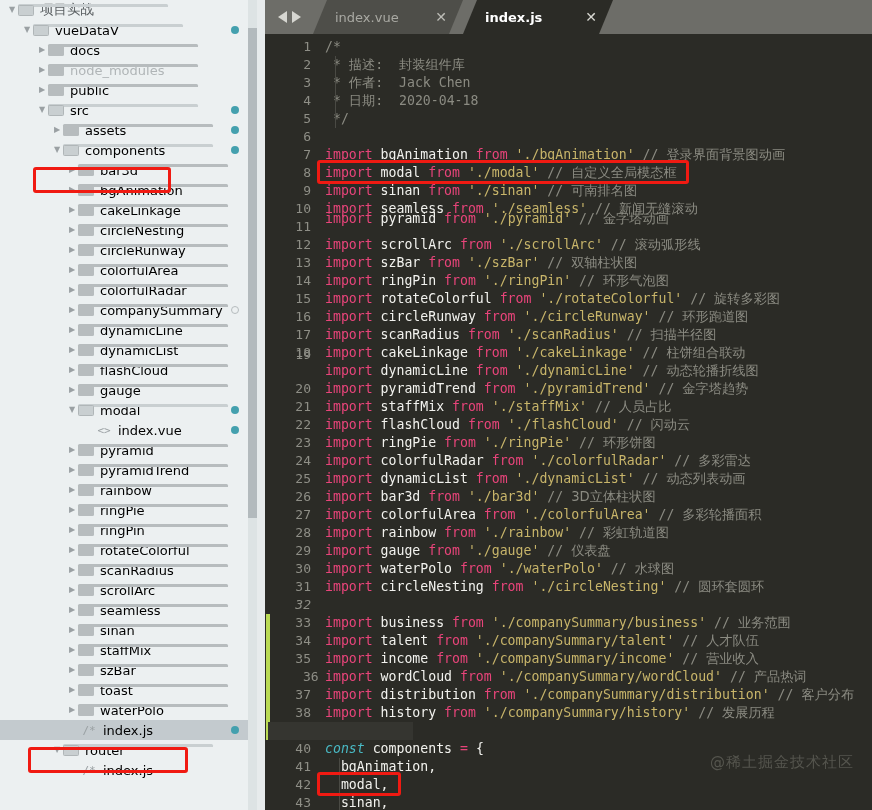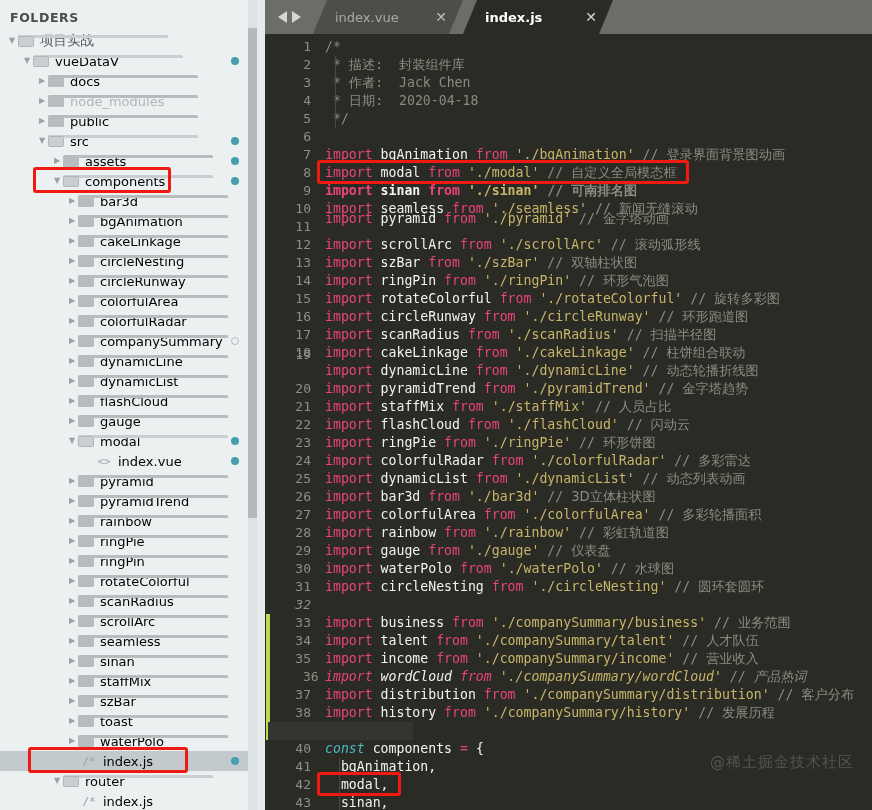--- a/index.html
+++ b/index.html
@@ -160,21 +160,20 @@
     font-family: "DejaVu Sans", "Liberation Sans", sans-serif;
     pointer-events: none;
   }
 </style>
 </head>
 <body>
 
 <div id="app">
 
   <div id="sidebar">
-    <div class="folders-title">FOLDERS</div>
     <div class="tree" id="tree">
         <div class="row open root" style="padding-left: 6px;">
           <span class="arrow">▼</span>
           <span class="folder-ico">
             <span class="tab"></span>
             <span class="body"></span>
           </span>
           <span class="label">项目实战</span>
         </div>
         <div class="row open" style="padding-left: 21px;">
@@ -557,21 +556,21 @@
         </div>
       <div id="code-lines">
           <div class="code-line" style="top: 4px;"><span class="t-cmt">/*</span></div>
           <div class="code-line" style="top: 22px;"><span class="t-cmt"> * 描述:  封装组件库</span></div>
           <div class="code-line" style="top: 40px;"><span class="t-cmt"> * 作者:  Jack Chen</span></div>
           <div class="code-line" style="top: 58px;"><span class="t-cmt"> * 日期:  2020-04-18</span></div>
           <div class="code-line" style="top: 76px;"><span class="t-cmt"> */</span></div>
           <div class="code-line" style="top: 94px;"></div>
           <div class="code-line" style="top: 112px;"><span class="t-kw">import </span><span class="t-id">bgAnimation </span><span class="t-kw">from </span><span class="t-str">'./bgAnimation'</span><span class="t-cmt"> // </span><span class="t-cjk">登录界面背景图动画</span></div>
           <div class="code-line" style="top: 130px;"><span class="t-kw">import </span><span class="t-id">modal </span><span class="t-kw">from </span><span class="t-str">'./modal'</span><span class="t-cmt"> // </span><span class="t-cjk">自定义全局模态框</span></div>
-          <div class="code-line" style="top: 148px; font-weight: bold;"><span class="t-kw">import </span><span class="t-id">sinan </span><span class="t-kw">from </span><span class="t-str">'./sinan'</span><span class="t-cmt"> // </span><span class="t-cjk">可南排名图</span></div>
+          <div class="code-line" style="top: 148px;"><span class="t-kw">import </span><span class="t-id">sinan </span><span class="t-kw">from </span><span class="t-str">'./sinan'</span><span class="t-cmt"> // </span><span class="t-cjk">可南排名图</span></div>
           <div class="code-line" style="top: 166px;"><span class="t-kw">import </span><span class="t-id">seamless </span><span class="t-kw">from </span><span class="t-str">'./seamless'</span><span class="t-cmt"> // </span><span class="t-cjk">新闻无缝滚动</span></div>
           <div class="code-line" style="top: 176px;"><span class="t-kw">import </span><span class="t-id">pyramid </span><span class="t-kw">from </span><span class="t-str">'./pyramid'</span><span class="t-cmt"> // </span><span class="t-cjk">金字塔动画</span></div>
           <div class="code-line" style="top: 202px;"><span class="t-kw">import </span><span class="t-id">scrollArc </span><span class="t-kw">from </span><span class="t-str">'./scrollArc'</span><span class="t-cmt"> // </span><span class="t-cjk">滚动弧形线</span></div>
           <div class="code-line" style="top: 220px;"><span class="t-kw">import </span><span class="t-id">szBar </span><span class="t-kw">from </span><span class="t-str">'./szBar'</span><span class="t-cmt"> // </span><span class="t-cjk">双轴柱状图</span></div>
           <div class="code-line" style="top: 238px;"><span class="t-kw">import </span><span class="t-id">ringPin </span><span class="t-kw">from </span><span class="t-str">'./ringPin'</span><span class="t-cmt"> // </span><span class="t-cjk">环形气泡图</span></div>
           <div class="code-line" style="top: 256px;"><span class="t-kw">import </span><span class="t-id">rotateColorful </span><span class="t-kw">from </span><span class="t-str">'./rotateColorful'</span><span class="t-cmt"> // </span><span class="t-cjk">旋转多彩图</span></div>
           <div class="code-line" style="top: 274px;"><span class="t-kw">import </span><span class="t-id">circleRunway </span><span class="t-kw">from </span><span class="t-str">'./circleRunway'</span><span class="t-cmt"> // </span><span class="t-cjk">环形跑道图</span></div>
           <div class="code-line" style="top: 292px;"><span class="t-kw">import </span><span class="t-id">scanRadius </span><span class="t-kw">from </span><span class="t-str">'./scanRadius'</span><span class="t-cmt"> // </span><span class="t-cjk">扫描半径图</span></div>
           <div class="code-line" style="top: 310px;"><span class="t-kw">import </span><span class="t-id">cakeLinkage </span><span class="t-kw">from </span><span class="t-str">'./cakeLinkage'</span><span class="t-cmt"> // </span><span class="t-cjk">柱饼组合联动</span></div>
           <div class="code-line" style="top: 328px;"><span class="t-kw">import </span><span class="t-id">dynamicLine </span><span class="t-kw">from </span><span class="t-str">'./dynamicLine'</span><span class="t-cmt"> // </span><span class="t-cjk">动态轮播折线图</span></div>
@@ -584,21 +583,21 @@
           <div class="code-line" style="top: 454px;"><span class="t-kw">import </span><span class="t-id">bar3d </span><span class="t-kw">from </span><span class="t-str">'./bar3d'</span><span class="t-cmt"> // </span><span class="t-cjk">3D立体柱状图</span></div>
           <div class="code-line" style="top: 472px;"><span class="t-kw">import </span><span class="t-id">colorfulArea </span><span class="t-kw">from </span><span class="t-str">'./colorfulArea'</span><span class="t-cmt"> // </span><span class="t-cjk">多彩轮播面积</span></div>
           <div class="code-line" style="top: 490px;"><span class="t-kw">import </span><span class="t-id">rainbow </span><span class="t-kw">from </span><span class="t-str">'./rainbow'</span><span class="t-cmt"> // </span><span class="t-cjk">彩虹轨道图</span></div>
           <div class="code-line" style="top: 508px; text-align: right;"><span class="t-kw">import </span><span class="t-id">gauge </span><span class="t-kw">from </span><span class="t-str">'./gauge'</span><span class="t-cmt"> // </span><span class="t-cjk">仪表盘</span></div>
           <div class="code-line" style="top: 526px;"><span class="t-kw">import </span><span class="t-id">waterPolo </span><span class="t-kw">from </span><span class="t-str">'./waterPolo'</span><span class="t-cmt"> // </span><span class="t-cjk">水球图</span></div>
           <div class="code-line" style="top: 544px;"><span class="t-kw">import </span><span class="t-id">circleNesting </span><span class="t-kw">from </span><span class="t-str">'./circleNesting'</span><span class="t-cmt"> // </span><span class="t-cjk">圆环套圆环</span></div>
           <div class="code-line" style="top: 562px;"></div>
           <div class="code-line" style="top: 580px;"><span class="t-kw">import </span><span class="t-id">business </span><span class="t-kw">from </span><span class="t-str">'./companySummary/business'</span><span class="t-cmt"> // </span><span class="t-cjk">业务范围</span></div>
           <div class="code-line" style="top: 598px;"><span class="t-kw">import </span><span class="t-id">talent </span><span class="t-kw">from </span><span class="t-str">'./companySummary/talent'</span><span class="t-cmt"> // </span><span class="t-cjk">人才队伍</span></div>
           <div class="code-line" style="top: 616px;"><span class="t-kw">import </span><span class="t-id">income </span><span class="t-kw">from </span><span class="t-str">'./companySummary/income'</span><span class="t-cmt"> // </span><span class="t-cjk">营业收入</span></div>
-          <div class="code-line" style="top: 634px; font-style: italic;"><span class="t-kw">import </span><span class="t-id">wordCloud </span><span class="t-kw">from </span><span class="t-str">'./companySummary/wordCloud'</span><span class="t-cmt"> // </span><span class="t-cjk">产品热词</span></div>
+          <div class="code-line" style="top: 634px;"><span class="t-kw">import </span><span class="t-id">wordCloud </span><span class="t-kw">from </span><span class="t-str">'./companySummary/wordCloud'</span><span class="t-cmt"> // </span><span class="t-cjk">产品热词</span></div>
           <div class="code-line" style="top: 652px;"><span class="t-kw">import </span><span class="t-id">distribution </span><span class="t-kw">from </span><span class="t-str">'./companySummary/distribution'</span><span class="t-cmt"> // </span><span class="t-cjk">客户分布</span></div>
           <div class="code-line" style="top: 670px;"><span class="t-kw">import </span><span class="t-id">history </span><span class="t-kw">from </span><span class="t-str">'./companySummary/history'</span><span class="t-cmt"> // </span><span class="t-cjk">发展历程</span></div>
           <div class="cur-line-bg" style="top: 688px; width: 145px; left: 3px;"></div>
           <div class="code-line" style="top: 688px;"></div>
           <div class="code-line" style="top: 706px;"><span class="t-kw2">const </span><span class="t-id">components </span><span class="t-op">= </span><span class="t-punc">{</span></div>
           <div class="code-line" style="top: 724px;"><span class="t-id">  bgAnimation,</span></div>
           <div class="code-line" style="top: 742px;"><span class="t-id">  modal,</span></div>
           <div class="code-line" style="top: 760px;"><span class="t-id">  sinan,</span></div>
           <div class="indent-guide" style="left: 70px; top: 22px; height: 72px;"></div>
           <div class="indent-guide" style="left: 74px; top: 724px; height: 54px;"></div>

